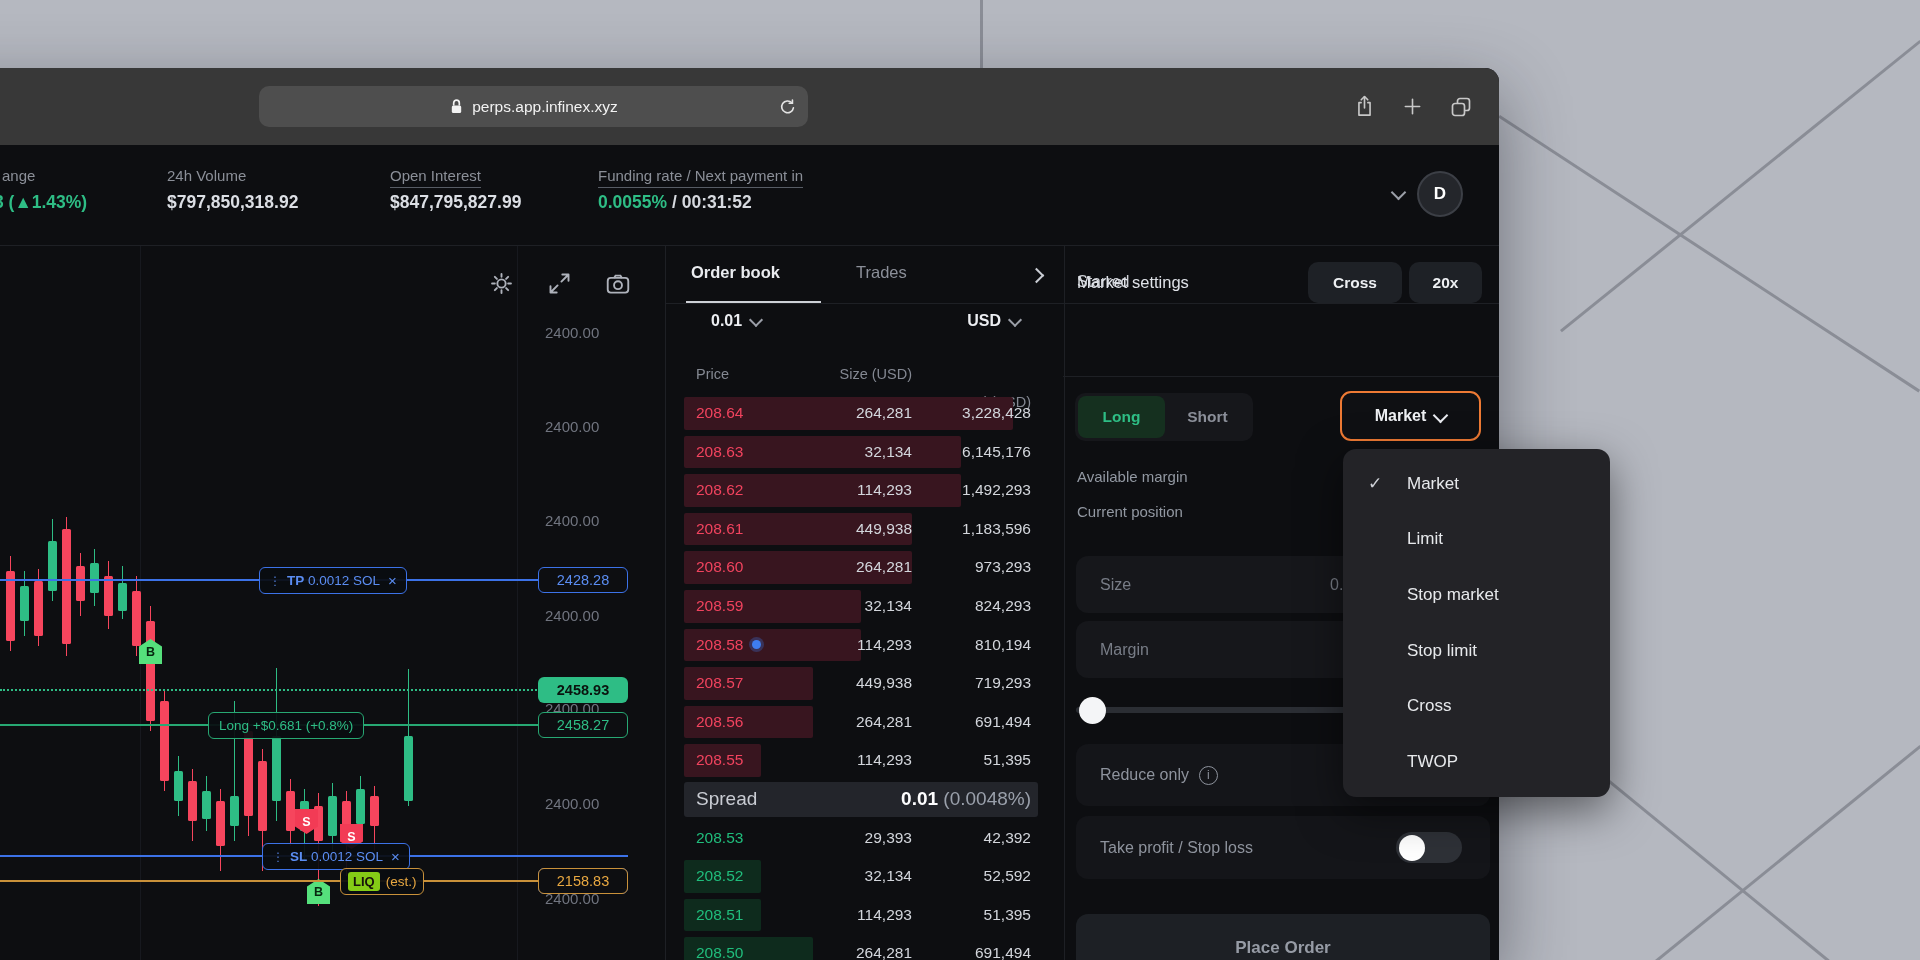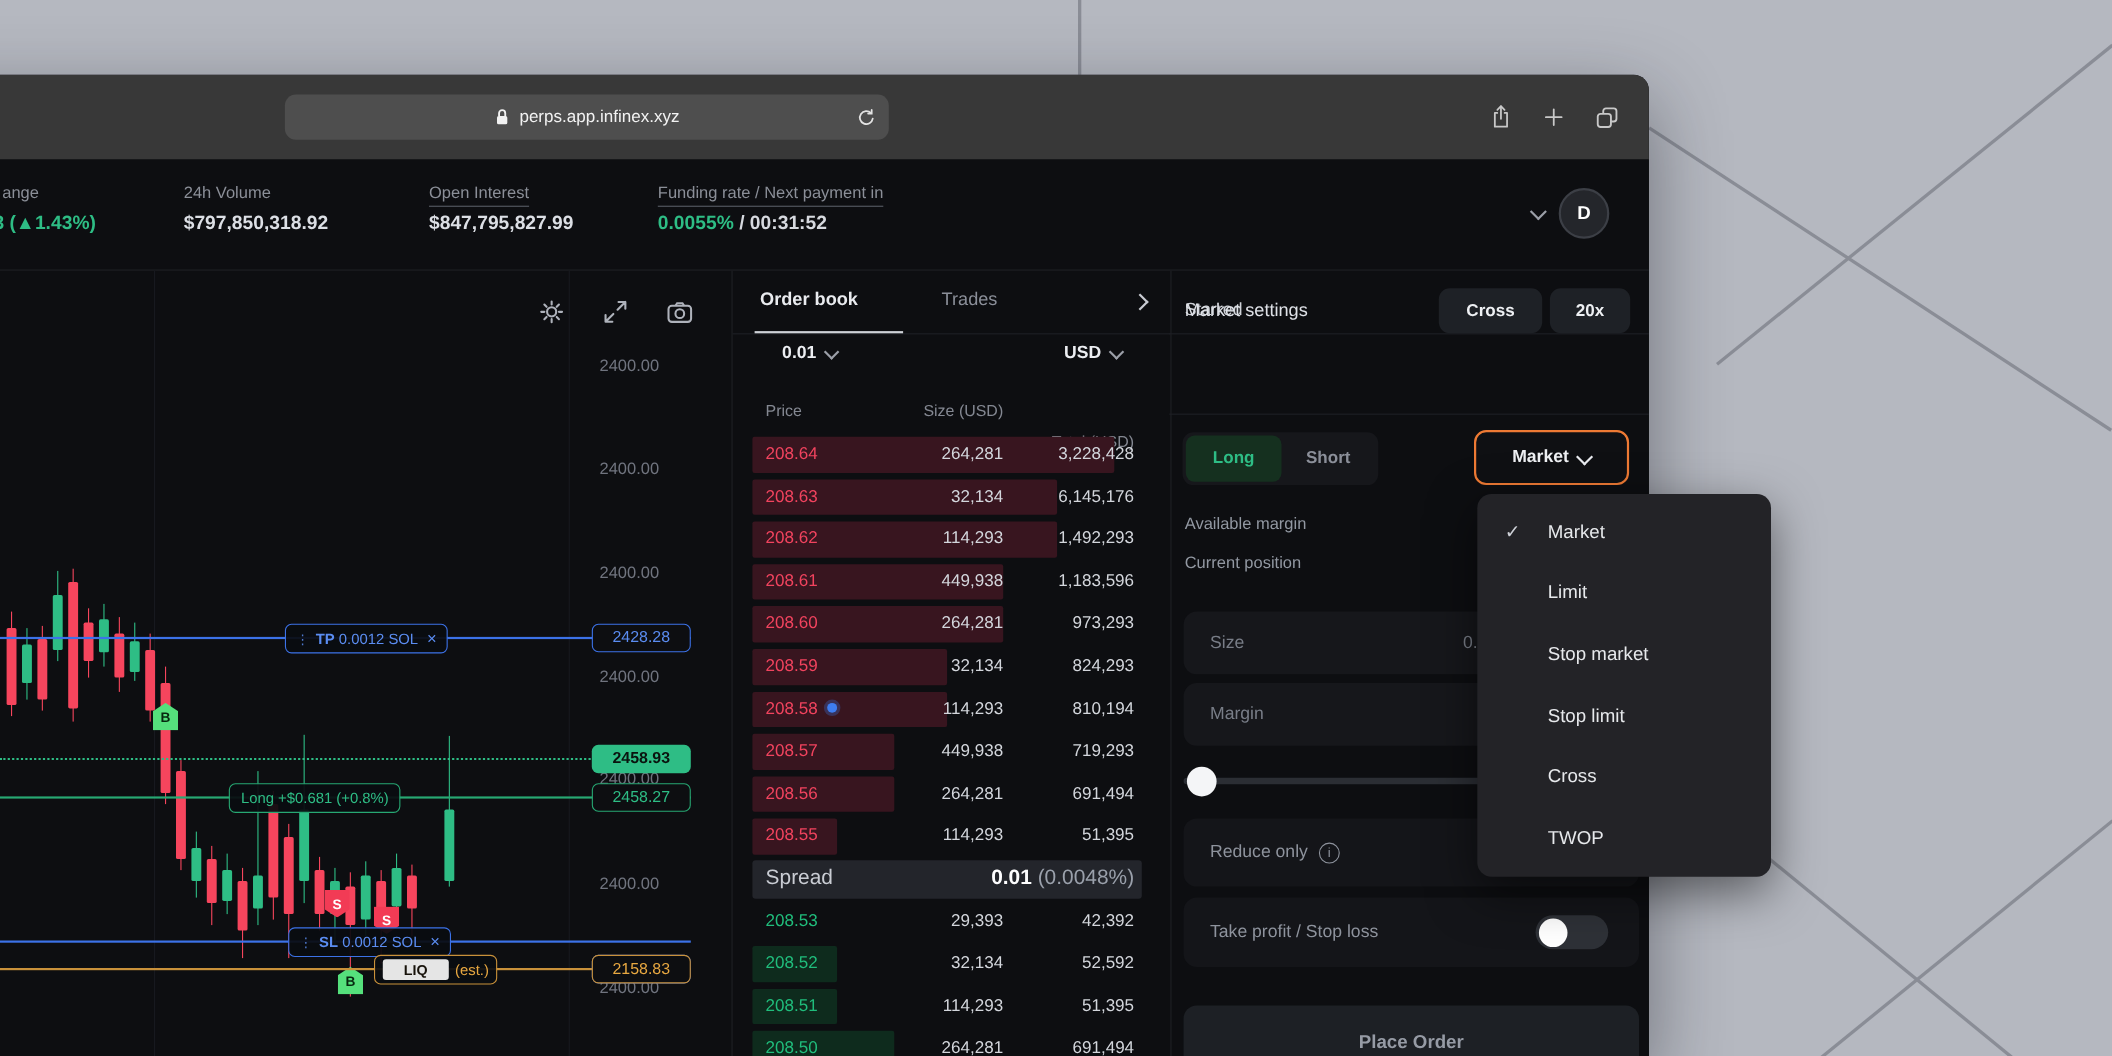--- a/index.html
+++ b/index.html
@@ -40,21 +40,21 @@
   .hline{position:absolute;left:0;height:1.5px;z-index:3;}
   .hline.dash{height:0;border-top:2px dotted #2ebd85;background:none;}
   .pill{position:absolute;height:27px;border-radius:6px;display:flex;align-items:center;font-size:13.5px;
         background:rgba(10,12,16,.93);white-space:nowrap;z-index:4;box-sizing:border-box;}
   .pill.blue{border:1.5px solid #3c72e8;color:#5b8df2;gap:6px;padding:0 9px;}
   .pill.greenb{border:1.5px solid #27a873;color:#2ebd85;padding:0 10px;justify-content:center;}
   .pill.amber{border:1.5px solid #c9913a;color:#e8a841;gap:6px;padding:0 7px;}
   .pill b{font-weight:700;}
   .dots{font-size:12px;opacity:.85;letter-spacing:0;}
   .xmark{font-size:15px;margin-left:2px;}
-  .liq-chip{background:#e5e5e5;color:#17120a;font-weight:700;border-radius:3px;padding:0 19px;font-size:13px;line-height:19px;}
+  .liq-chip{background:#84cc16;color:#17120a;font-weight:700;border-radius:3px;padding:0 5px;font-size:13px;line-height:19px;}
   .tag{position:absolute;left:538px;width:90px;height:26px;border-radius:6px;display:flex;align-items:center;justify-content:center;
        font-size:14.5px;z-index:5;background:#0d0e11;box-sizing:border-box;}
   .tag.blue{border:1.5px solid #3c72e8;color:#5b8df2;}
   .tag.greeno{border:1.5px solid #27a873;color:#2ebd85;}
   .tag.greenf{background:#2ebd85;border:none;color:#0a130e;font-weight:700;}
   .tag.amber{border:1.5px solid #c9913a;color:#e8a841;}
   .candle-part{position:absolute;z-index:2;}
   .badge{position:absolute;z-index:3;width:23px;height:25px;display:flex;align-items:center;justify-content:center;
          font-weight:700;font-size:12.5px;}
   .badge.B{background:#55e07c;color:#06270f;clip-path:polygon(50% 0,100% 30%,100% 100%,0 100%,0 30%);}

